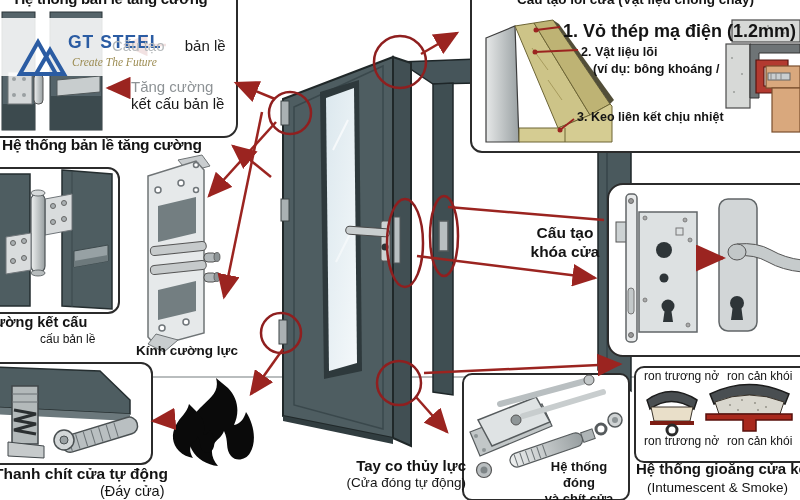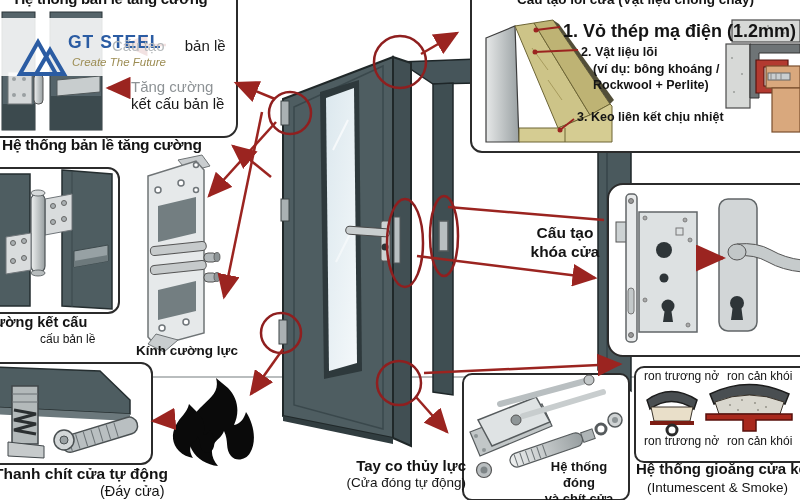--- a/index.html
+++ b/index.html
@@ -13,21 +13,21 @@
   .lbl{position:absolute;white-space:nowrap;z-index:5;}
   .b{font-weight:700;}
   .sb{font-weight:600;}
   .ctr{text-align:center;white-space:normal;}
   .rt{text-align:right;}
   .logo-card{position:absolute;left:0;top:18px;width:168px;height:58px;
              background:rgba(255,255,255,0.87);z-index:4;}
   .logo-name{position:absolute;left:68px;top:14px;font-weight:700;font-size:17.5px;
              letter-spacing:1px;color:#2b5ca3;}
   .logo-tag{position:absolute;left:72px;top:38px;font-size:11.5px;font-style:italic;
-            font-family:Liberation Sans, sans-serif;color:#9c8c52;}
+            font-family:Liberation Serif, serif;color:#9c8c52;}
 </style>
 </head>
 <body>
 
 <div class="canvas">
 
   <svg class="layer base" width="800" height="500" viewBox="0 0 800 500">
     <defs>
       <linearGradient id="glassG" x1="0" y1="0" x2="1" y2="1">
         <stop offset="0" stop-color="#dce8ee"></stop>
@@ -343,21 +343,20 @@
 
   <div class="lbl b" style="left:136px;top:343px;font-size:13.5px;">Kính cường lực</div>
 
   <div class="lbl b" style="left:-6px;top:465px;font-size:15.5px;">Thanh chít cửa tự động</div>
   <div class="lbl" style="left:100px;top:483px;font-size:14.5px;">(Đáy cửa)</div>
 
   <div class="lbl b ctr" style="left:478px;top:-8px;width:315px;font-size:13.5px;">Cấu tạo lõi cửa (Vật liệu chống cháy)</div>
   <div class="lbl sb" style="left:563px;top:21px;font-size:18px;">1. Vỏ thép mạ điện (1.2mm)</div>
   <div class="lbl sb" style="left:581px;top:45px;font-size:12.5px;text-align:right;">2. Vật liệu lõi</div>
   <div class="lbl sb" style="left:593px;top:62px;font-size:12.5px;">(ví dụ: bông khoáng /</div>
-  <div class="lbl sb" style="left:593px;top:78px;font-size:12.5px;">Rockwool + Perlite)</div>
   <div class="lbl sb" style="left:577px;top:110px;font-size:12.5px;">3. Keo liên kết chịu nhiệt</div>
 
   <div class="lbl b ctr" style="left:524px;top:223px;width:82px;font-size:15.5px;line-height:19px;">
     <div>Cấu tạo</div>
     <div>khóa cửa</div>
   </div>
 
   <div class="lbl rt" style="left:336px;top:457px;width:130px;line-height:17px;">
     <div class="b" style="font-size:15px;">Tay co thủy lực</div>
     <div style="font-size:13.5px;">(Cửa đóng tự động)</div>

